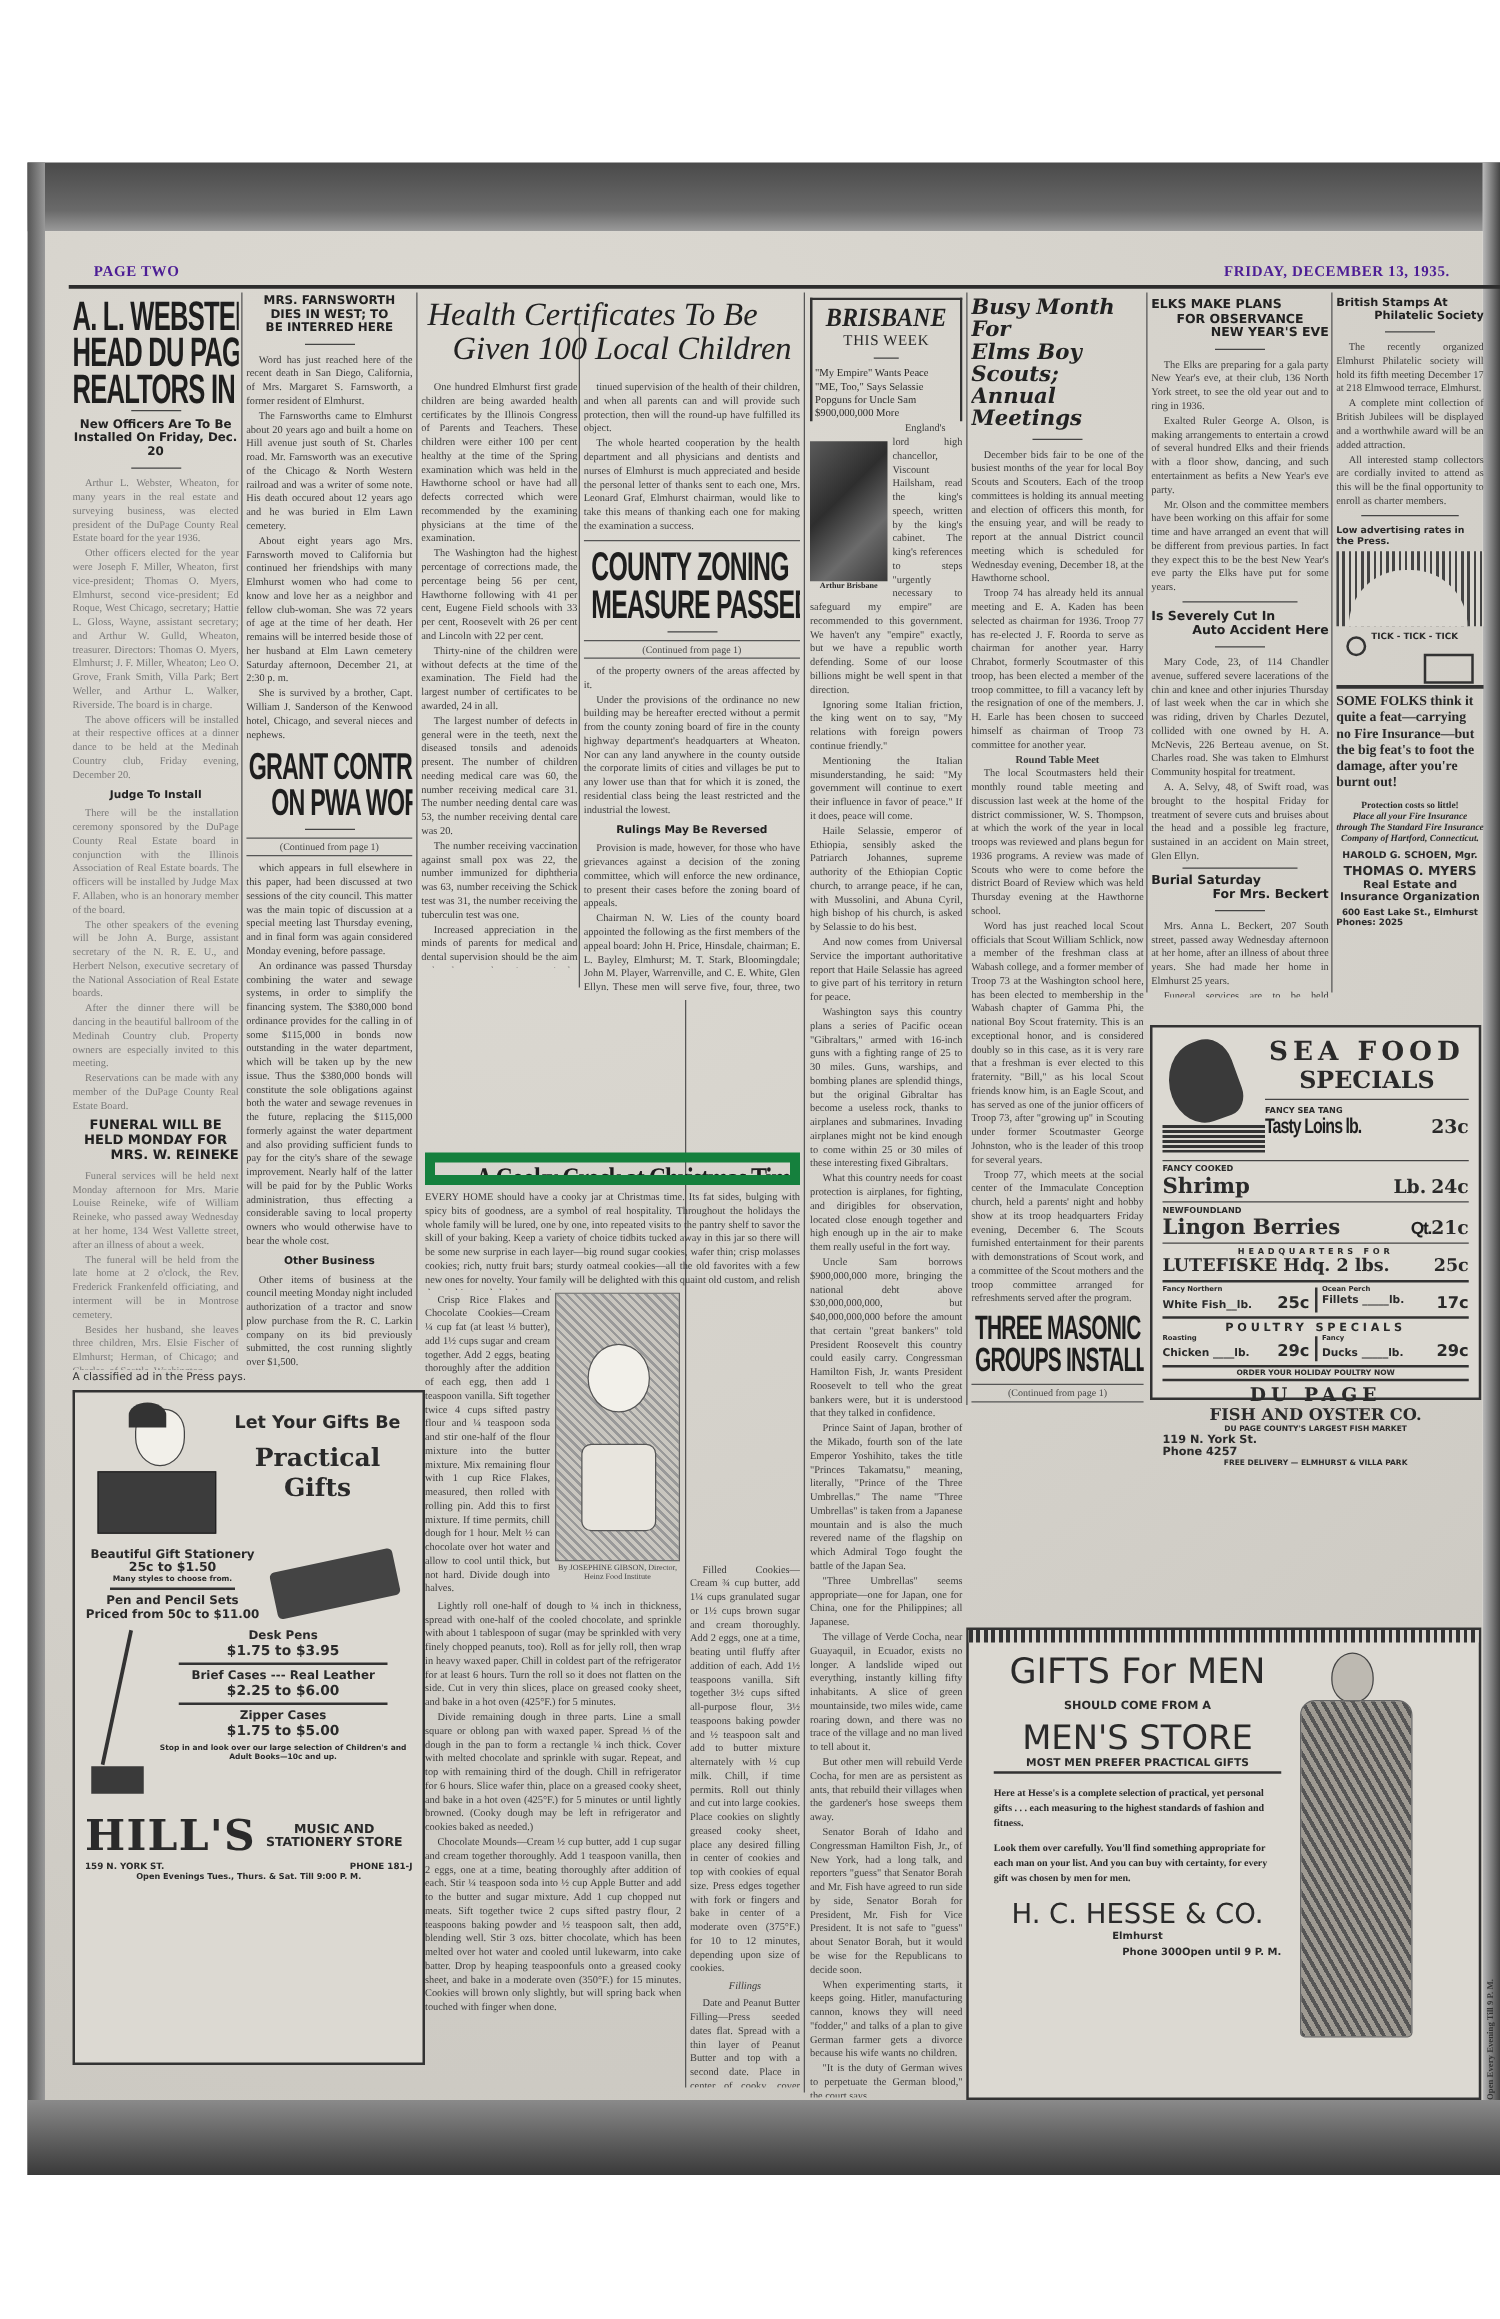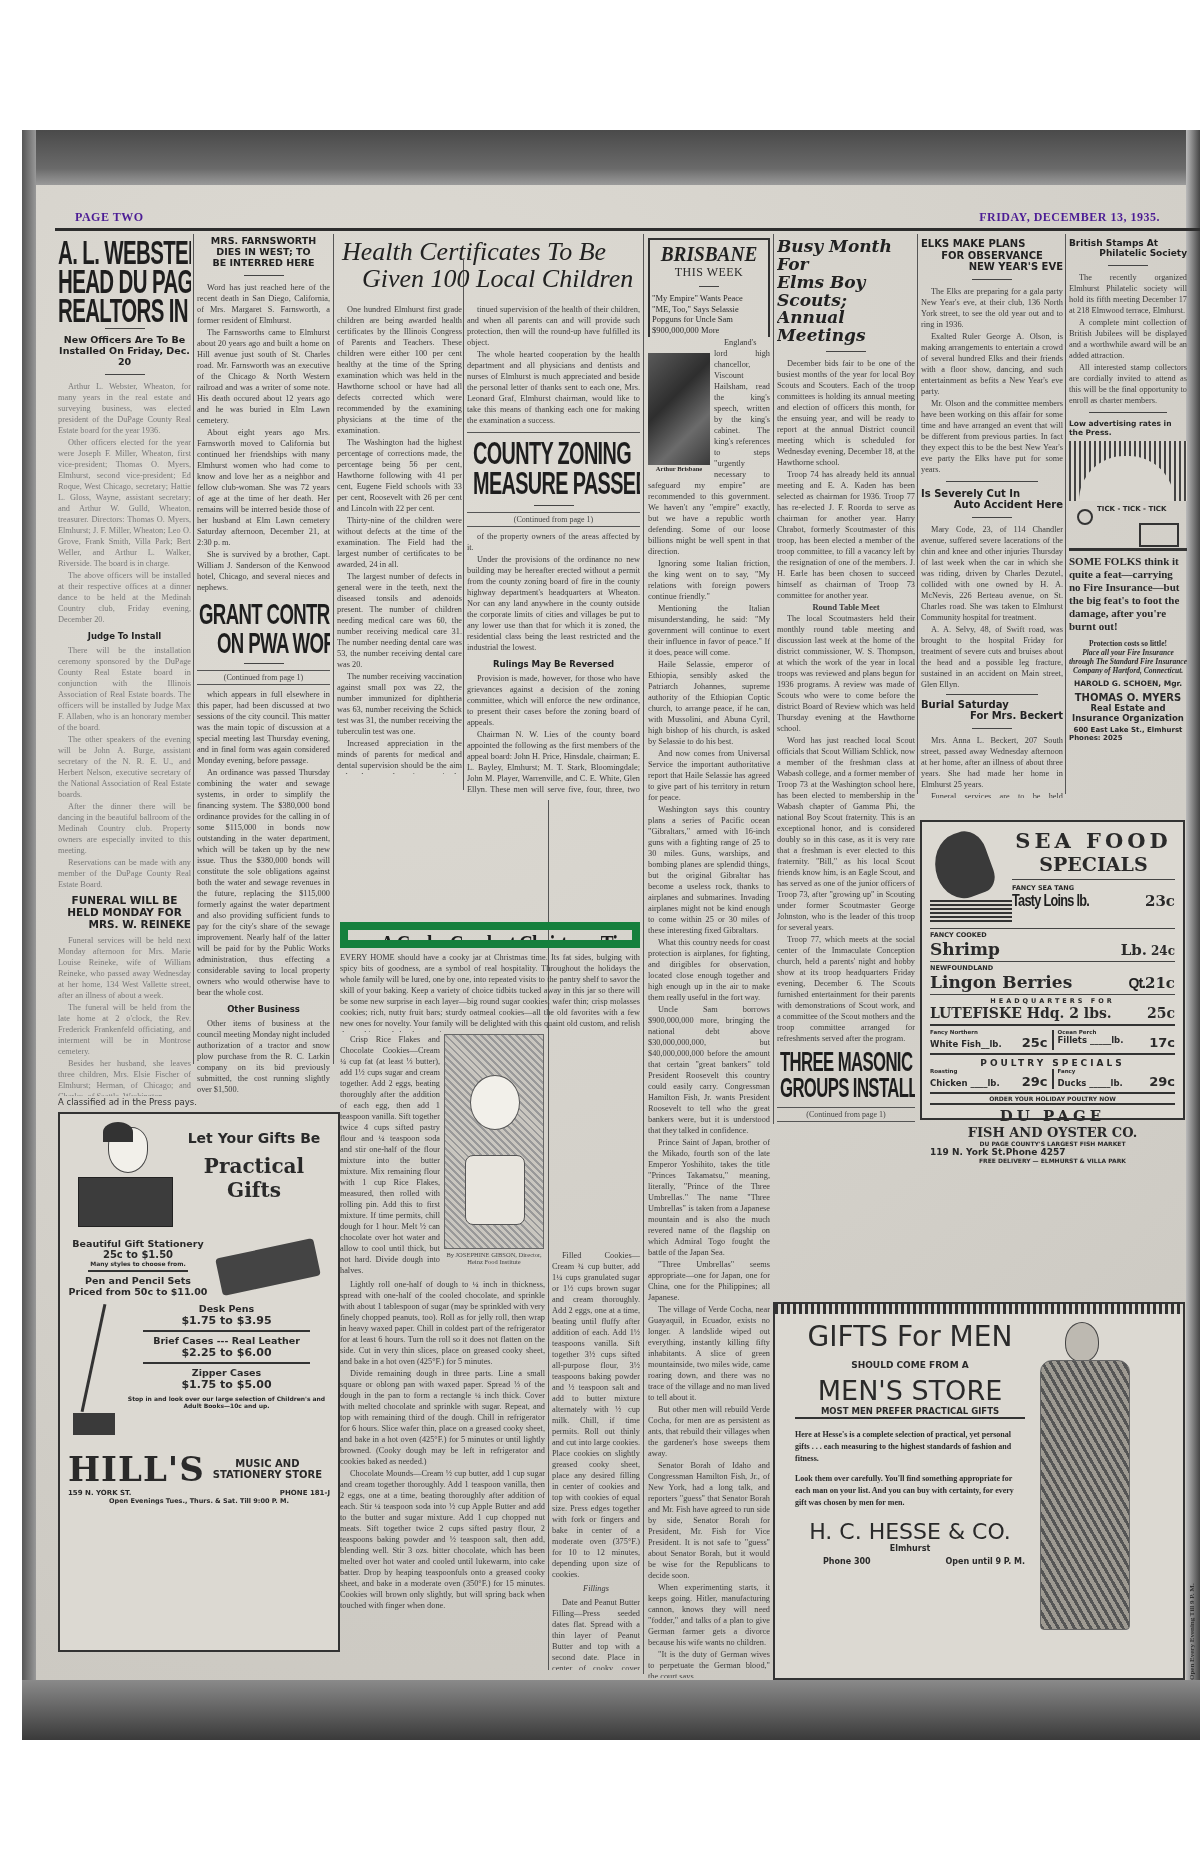--- a/index.html
+++ b/index.html
@@ -358,21 +358,21 @@
       <div style="display:flex; justify-content:space-between; align-items:baseline;">
         <span class="hl-cond" style="font-size:17px; transform:scaleX(0.75);">Tasty Loins lb.</span>
         <span class="ad-title" style="font-size:15px;">23c</span>
       </div>
     </div>
   </div>
   <div class="hline" style="margin:2px 0;"></div>
   <div class="ad-sans" style="font-size:6.5px; font-weight:bold;">FANCY COOKED</div>
   <div style="display:flex; justify-content:space-between; align-items:baseline;">
     <span class="ad-title" style="font-size:17px;">Shrimp</span>
-    <span><span class="ad-title" style="font-size:15px;">Lb.</span> <span class="ad-title" style="font-size:12px;">24c</span></span>
+    <span><span class="ad-title" style="font-size:15px;">Lb.</span> <span class="ad-title" style="font-size:15px;">24c</span></span>
   </div>
   <div class="hline" style="margin:2px 0;"></div>
   <div class="ad-sans" style="font-size:6.5px; font-weight:bold;">NEWFOUNDLAND</div>
   <div style="display:flex; justify-content:space-between; align-items:baseline;">
     <span class="ad-title" style="font-size:17px;">Lingon Berries</span>
     <span><span class="hl-cond" style="font-size:14px; transform:scaleX(0.8);">Qt.</span><span class="ad-title" style="font-size:15px;">21c</span></span>
   </div>
   <div class="hline" style="margin:2px 0;"></div>
   <div class="ad-sans" style="font-size:6.5px; font-weight:bold; text-align:center; letter-spacing:3px;">HEADQUARTERS FOR</div>
   <div style="display:flex; justify-content:space-between; align-items:baseline;">
@@ -415,40 +415,40 @@
         <span class="ad-sans" style="font-size:13px; font-weight:bold;">29c</span>
       </div>
     </div>
   </div>
   <div class="hline2" style="margin:3px 0 1px;"></div>
   <div class="ad-sans" style="font-size:6px; font-weight:bold; text-align:center;">ORDER YOUR HOLIDAY POULTRY NOW</div>
   <div class="hline2" style="margin:1px 0 2px;"></div>
   <div class="ad-title" style="font-size:15px; text-align:center; letter-spacing:4px;">DU PAGE</div>
   <div class="ad-title" style="font-size:13px; text-align:center;">FISH AND OYSTER CO.</div>
   <div class="ad-sans" style="font-size:6px; font-weight:bold; text-align:center;">DU PAGE COUNTY'S LARGEST FISH MARKET</div>
-  <div style="display:flex; ">
+  <div style="display:flex; justify-content:space-between;flex-direction:column;">
     <span class="ad-sans" style="font-size:9px; font-weight:bold;">119 N. York St.</span>
     <span class="ad-sans" style="font-size:9px; font-weight:bold;">Phone 4257</span>
   </div>
   <div class="ad-sans" style="font-size:6px; font-weight:bold; text-align:center;">FREE DELIVERY — ELMHURST &amp; VILLA PARK</div>
 </div>
 
 <div class="ad box" style="left:773px; top:1302px; width:412px; height:378px; padding:18px 20px 8px;">
   <div style="position:absolute; left:0; top:0; width:100%; height:10px; background:repeating-linear-gradient(90deg,#333 0,#333 3px,#d9d6cf 3px,#d9d6cf 6px);"></div>
   <div style="display:flex;">
     <div style="width:230px;">
       <div class="ad-sans" style="font-size:28px; line-height:30px; text-align:center;">GIFTS For MEN</div>
       <div class="ad-sans" style="font-size:9px; font-weight:bold; text-align:center; margin-top:8px;">SHOULD COME FROM A</div>
       <div class="ad-sans" style="font-size:27px; line-height:30px; text-align:center; margin-top:6px;">MEN'S STORE</div>
       <div class="ad-sans" style="font-size:8.5px; font-weight:bold; text-align:center; border-bottom:2px solid #333; padding-bottom:1px;">MOST MEN PREFER PRACTICAL GIFTS</div>
       <div style="font-size:8px; font-weight:bold; line-height:12px; margin-top:10px;">Here at Hesse's is a complete selection of practical, yet personal gifts . . . each measuring to the highest standards of fashion and fitness.</div>
       <div style="font-size:8px; font-weight:bold; line-height:12px; margin-top:8px;">Look them over carefully. You'll find something appropriate for each man on your list. And you can buy with certainty, for every gift was chosen by men for men.</div>
       <div class="ad-sans" style="font-size:22px; text-align:center; margin-top:10px;">H. C. HESSE &amp; CO.</div>
       <div class="ad-sans" style="font-size:8px; font-weight:bold; text-align:center;">Elmhurst</div>
-      <div style="display:flex; justify-content:space-between; margin-top:4px;margin-left:28px;">
+      <div style="display:flex; justify-content:flex-end; margin-top:4px;margin-left:28px;">
         <span class="ad-sans" style="font-size:8px; font-weight:bold;">Phone 300</span>
         <span class="ad-sans" style="font-size:8px; font-weight:bold;">Open until 9 P. M.</span>
       </div>
     </div>
     <div style="flex:1; position:relative;">
       <div style="position:absolute; left:40px; top:0; width:34px; height:40px; background:#bdb9b1; border-radius:50% 50% 45% 45%; border:1px solid #444;"></div>
       <div class="illus" style="position:absolute; left:15px; top:38px; width:90px; height:270px; border-radius:12px 12px 4px 4px; background:repeating-linear-gradient(60deg,#555 0,#555 3px,#9e9a92 3px,#9e9a92 7px);"></div>
     </div>
   </div>
 </div>

